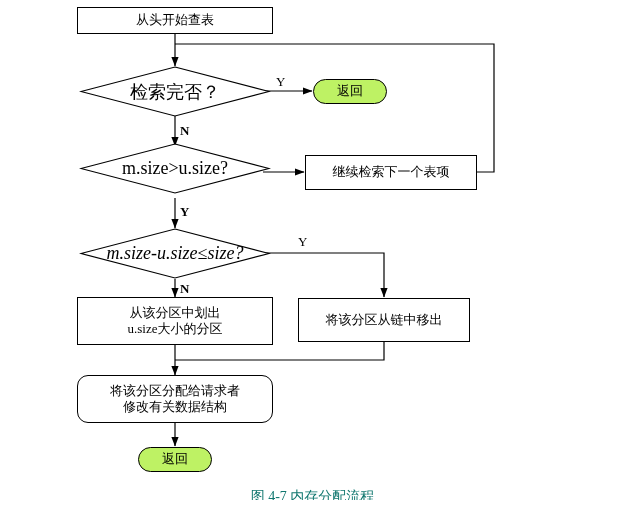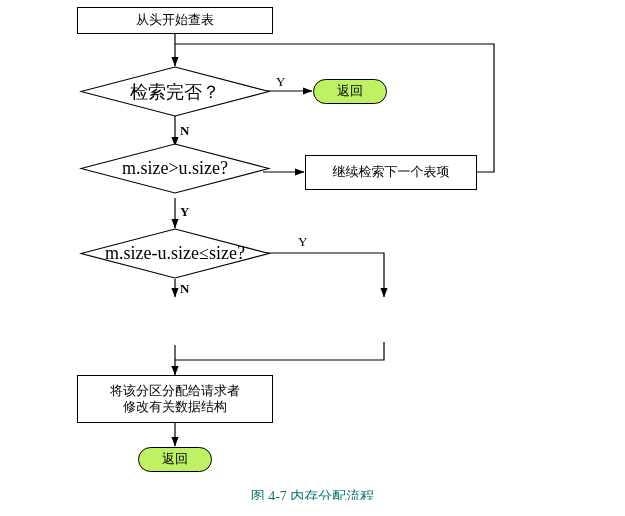--- a/index.html
+++ b/index.html
@@ -139,30 +139,37 @@
     <svg width="192" height="51">
       <polygon points="96,1 190,25.5 96,50 2,25.5" fill="#ffffff" stroke="#000000" stroke-width="1.2"></polygon>
     </svg>
     <div class="diamond-label">m.size&gt;u.size?</div>
   </div>
 
   <div class="node rect" style="left:305px; top:155px; width:172px; height:35px;">
     <span>继续检索下一个表项</span>
   </div>
 
-  <div class="diamond-wrap" style="left:79px; top:228px; width:192px; height:51px;">
+  <div class="diamond-wrap" style="left:79px; top:228px; width:192px; height:51px;font-style:italic;">
     <svg width="192" height="51">
       <polygon points="96,1 190,25.5 96,50 2,25.5" fill="#ffffff" stroke="#000000" stroke-width="1.2"></polygon>
     </svg>
     <div class="diamond-label">m.size-u.size≤size?</div>
   </div>
 
+  <div class="node rect" style="left:77px; top:297px; width:196px; height:48px;">
+    <span>从该分区中划出
+u.size大小的分区</span>
+  </div>
 
+  <div class="node rect" style="left:298px; top:298px; width:172px; height:44px;">
+    <span>将该分区从链中移出</span>
+  </div>
 
-  <div class="node rect" style="left:77px; top:375px; width:196px; height:48px;">
+  <div class="node rect" style="left:77px; top:375px; width:196px; height:48px;border-radius:11px;">
     <span>将该分区分配给请求者
 修改有关数据结构</span>
   </div>
 
   <div class="node stadium" style="left:138px; top:447px; width:74px; height:25px;">
     <span>返回</span>
   </div>
 
   <div class="edge-label" style="left:276px; top:74px;">Y</div>
   <div class="edge-label" style="left:180px; top:123px; font-weight:bold;">N</div>

